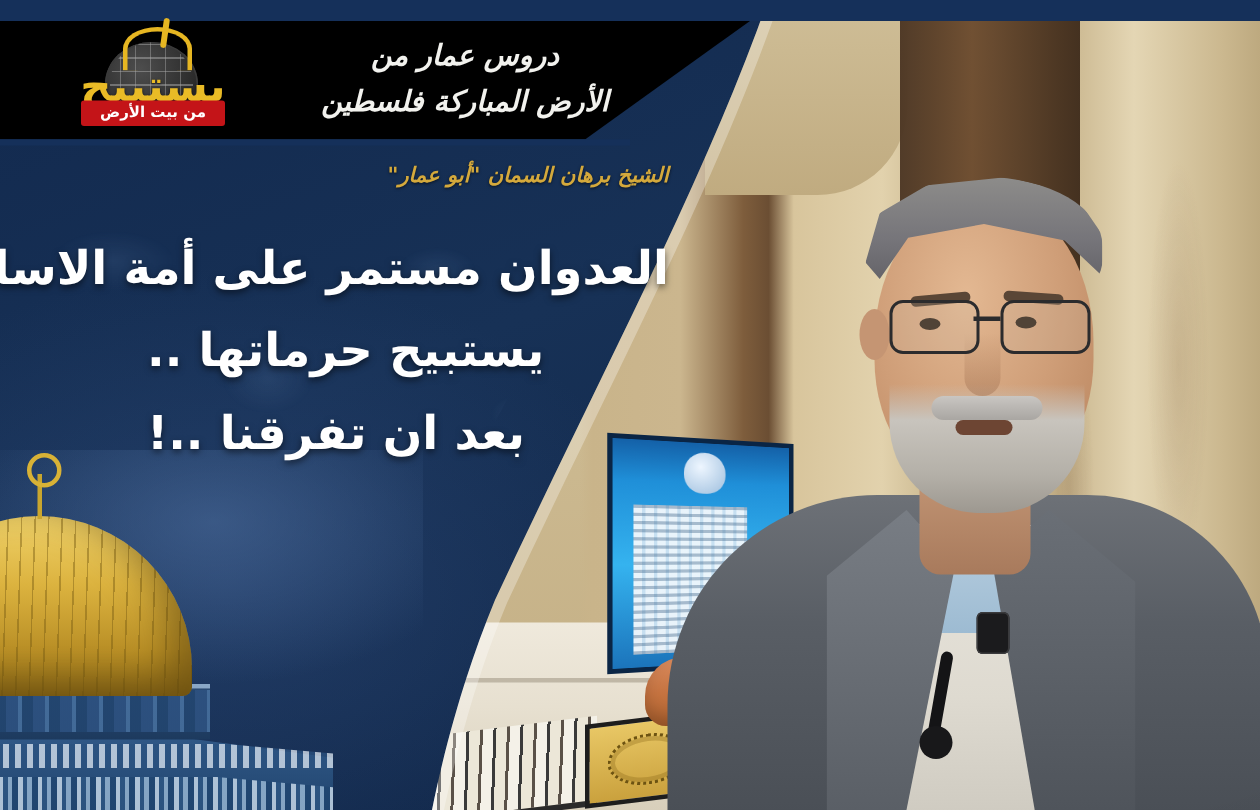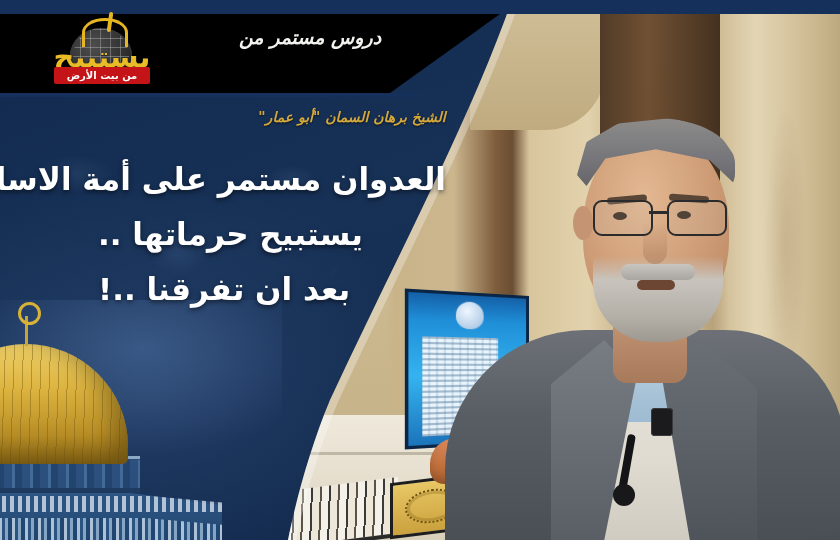--- a/index.html
+++ b/index.html
@@ -485,21 +485,22 @@
   <div id="logo">
     <div id="globe"></div>
     <div id="globe-lines"></div>
     <div id="crescent"></div>
     <div id="alif"></div>
     <div id="nidaat">يستبيح</div>
     <div id="red-banner">من بيت الأرض</div>
   </div>
 
   <div id="banner-text">
-    <span>دروس مستمر من</span>
+    <span>دروس عمار من</span>
+    <span>الأرض المباركة فلسطين</span>
   </div>
 
   <div id="sheikh-name">الشيخ برهان السمان "أبو عمار"</div>
 
   <div id="headline">
     <span class="hl l1">العدوان مستمر على أمة الاسلام</span>
     <span class="hl l2">يستبيح حرماتها ..</span>
     <span class="hl l3">بعد ان تفرقنا ..!</span>
   </div>
 

